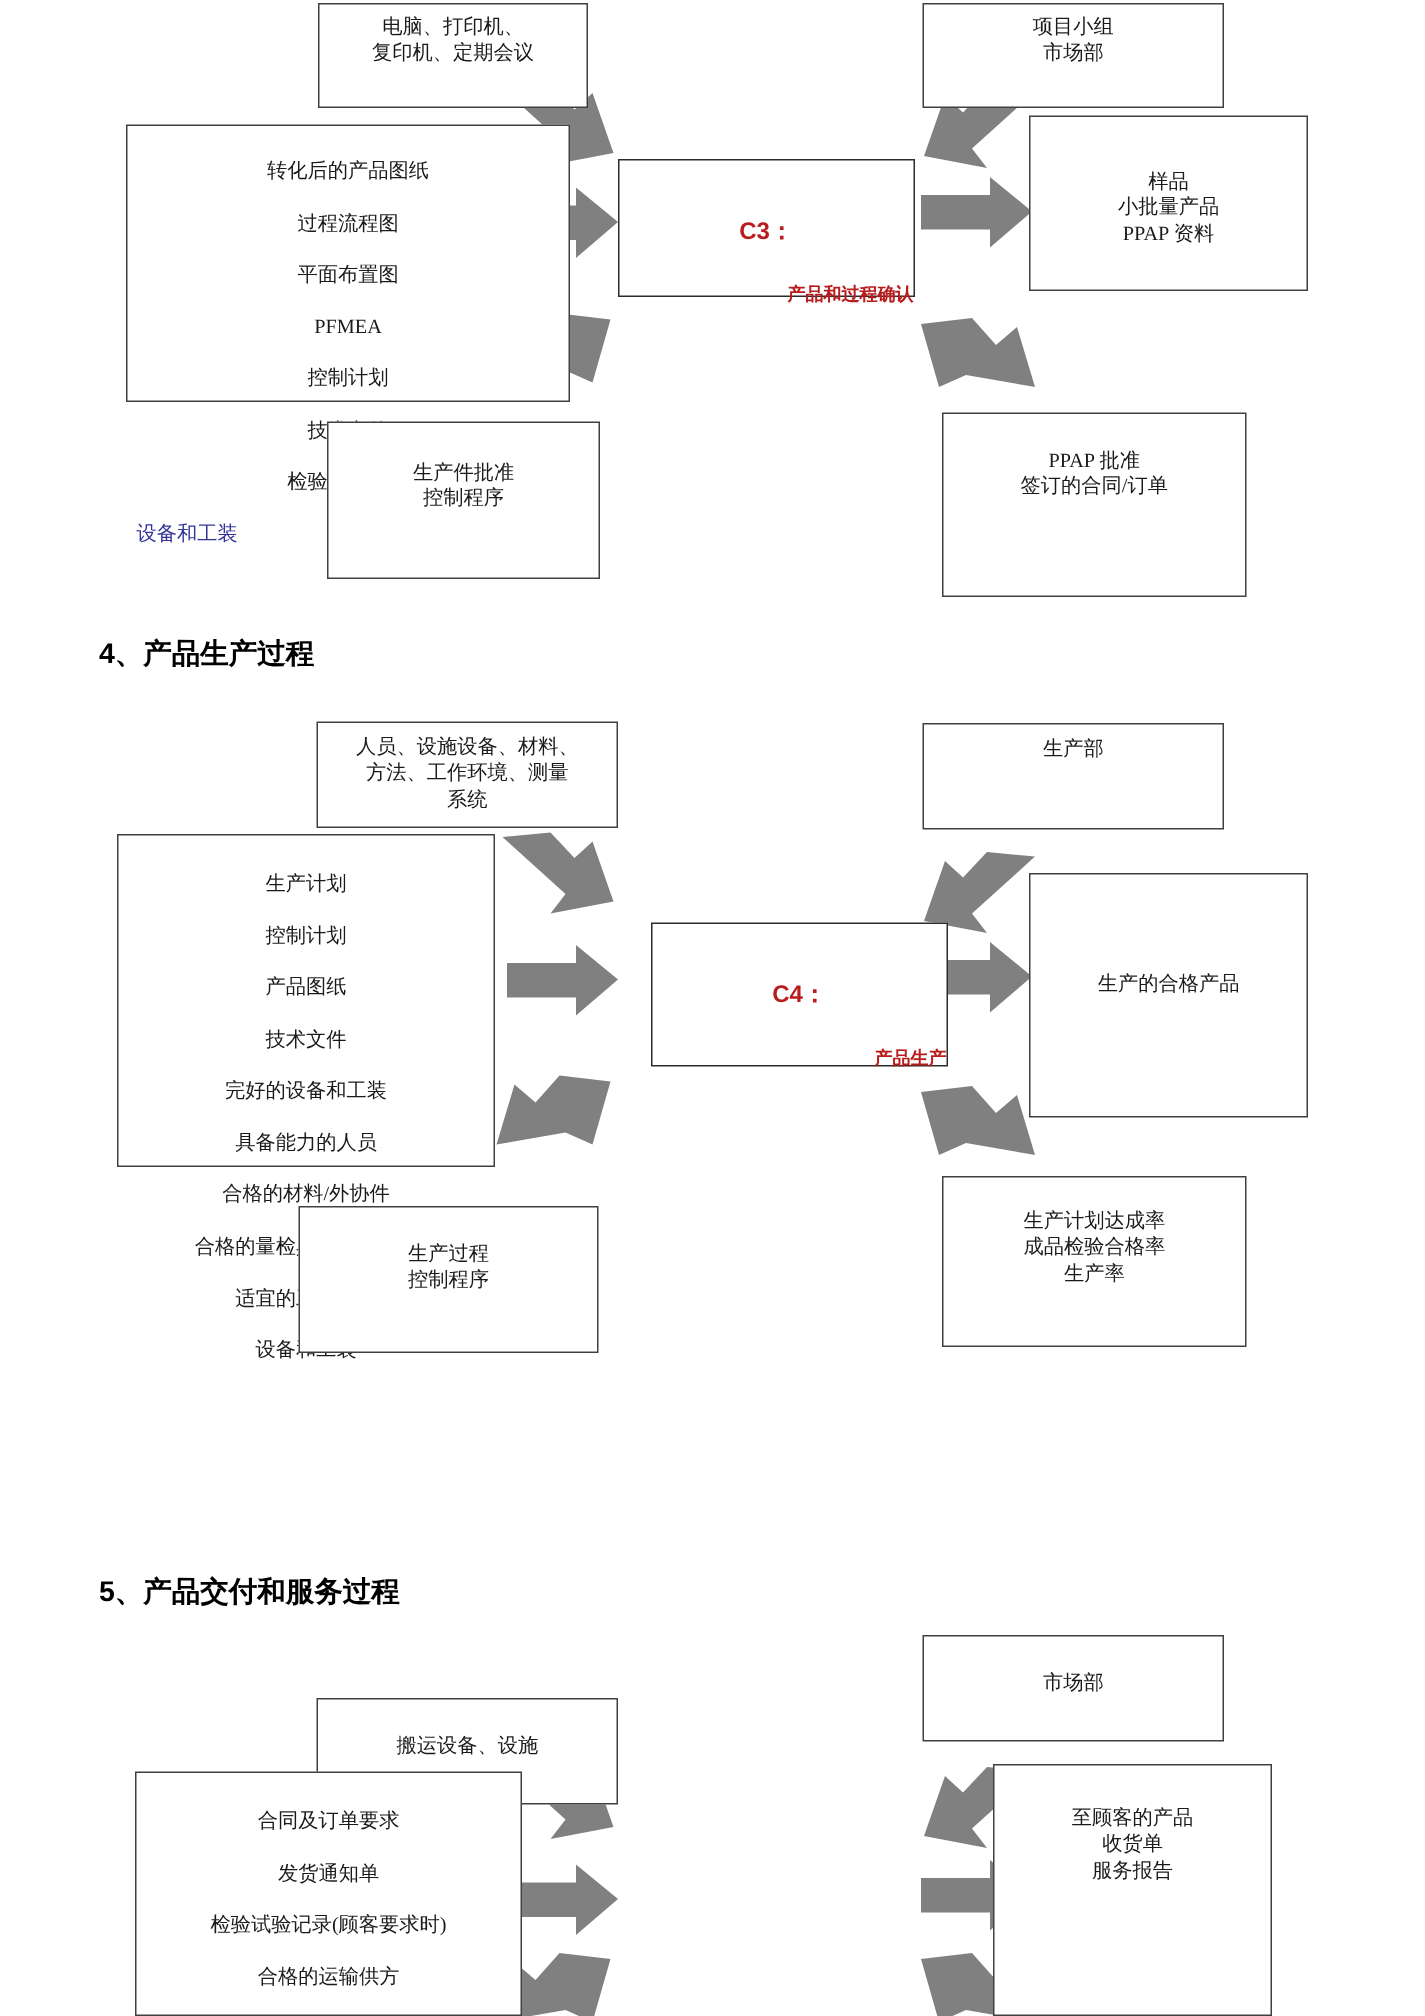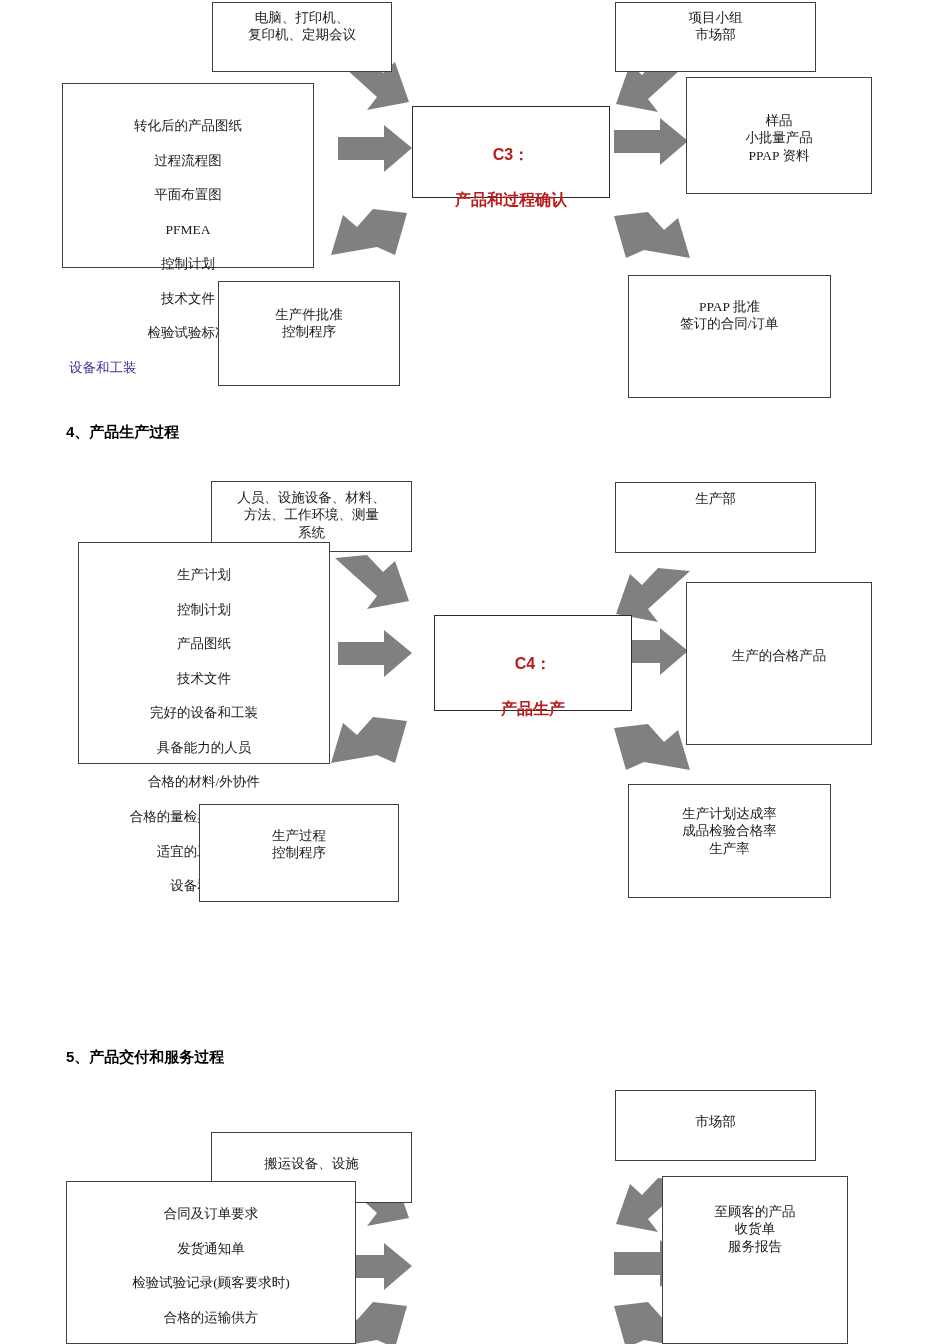--- a/index.html
+++ b/index.html
@@ -45,34 +45,34 @@
     font-family: "Liberation Sans", "DejaVu Sans", sans-serif;
     font-weight: bold;
     font-size: 15px;
     color: #b91c1c;
     line-height: 1.45;
     padding-top: 14px;
     white-space: pre-line;
     z-index: 3;
   }
   .proc .code { display: block; font-size: 16px; }
-  .proc .name { display: block; font-size: 16px; }
+  .proc .name { display: block; font-size: 12px; text-align: right; }
   
   .bluetext {
     color: #333399;
     display: block;
     text-align: left;
     padding-left: 6px;
   }
   
   .heading {
     position: absolute;
     font-family: "Liberation Sans", "DejaVu Sans", sans-serif;
     font-weight: bold;
-    font-size: 15px;
+    font-size: 19px;
     color: #000000;
     white-space: nowrap;
     z-index: 4;
   }
   
   .arrow {
     position: absolute;
     z-index: 2;
   }
   .arrow svg { display: block; overflow: visible; }
@@ -82,21 +82,21 @@
 <body>
 
 <div class="page">
 
   <div class="box" style="left:212px; top:2px; width:180px; height:70px;">电脑、打印机、
 复印机、定期会议</div>
 
   <div class="box" style="left:615px; top:2px; width:201px; height:70px;">项目小组
 市场部</div>
 
-  <div class="box" style="left:62px; top:83px; width:252px; height:185px; padding-top:16px;">
+  <div class="box" style="left:84px; top:83px; width:296px; height:185px; padding-top:4px;">
     <span class="line">转化后的产品图纸</span>
     <span class="line">过程流程图</span>
     <span class="line">平面布置图</span>
     <span class="line">PFMEA</span>
     <span class="line">控制计划</span>
     <span class="line">技术文件</span>
     <span class="line">检验试验标准</span>
     <span class="bluetext">设备和工装</span>
   </div>
 
@@ -147,21 +147,21 @@
   </div>
 
   <div class="heading" style="left:66px; top:423px;">4、产品生产过程</div>
 
   <div class="box" style="left:211px; top:481px; width:201px; height:71px; padding-top:7px;">人员、设施设备、材料、
 方法、工作环境、测量
 系统</div>
 
   <div class="box" style="left:615px; top:482px; width:201px; height:71px; padding-top:7px;">生产部</div>
 
-  <div class="box" style="left:78px; top:542px; width:252px; height:222px; padding-top:6px;">
+  <div class="box" style="left:78px; top:556px; width:252px; height:222px; padding-top:6px;">
     <span class="line">生产计划</span>
     <span class="line">控制计划</span>
     <span class="line">产品图纸</span>
     <span class="line">技术文件</span>
     <span class="line">完好的设备和工装</span>
     <span class="line">具备能力的人员</span>
     <span class="line">合格的材料/外协件</span>
     <span class="line">合格的量检具和试验设备</span>
     <span class="line">适宜的工作环境</span>
     <span class="line">设备和工装</span>
@@ -211,21 +211,21 @@
       <polygon class="ar-fill" points="84,60 72,20 58,32 42,14 8,18 20,60 38,52"></polygon>
     </svg>
   </div>
 
   <div class="heading" style="left:66px; top:1048px;">5、产品交付和服务过程</div>
 
   <div class="box" style="left:211px; top:1132px; width:201px; height:71px; padding-top:22px;">搬运设备、设施</div>
 
   <div class="box" style="left:615px; top:1090px; width:201px; height:71px; padding-top:22px;">市场部</div>
 
-  <div class="box" style="left:66px; top:1181px; width:290px; height:163px; padding-top:6px;">
+  <div class="box" style="left:90px; top:1181px; width:258px; height:163px; padding-top:6px;">
     <span class="line">合同及订单要求</span>
     <span class="line">发货通知单</span>
     <span class="line">检验试验记录(顾客要求时)</span>
     <span class="line">合格的运输供方</span>
     <span class="line">包装要求</span>
     
   </div>
 
 
   <div class="box" style="left:662px; top:1176px; width:186px; height:168px; padding-top:26px;">至顾客的产品

